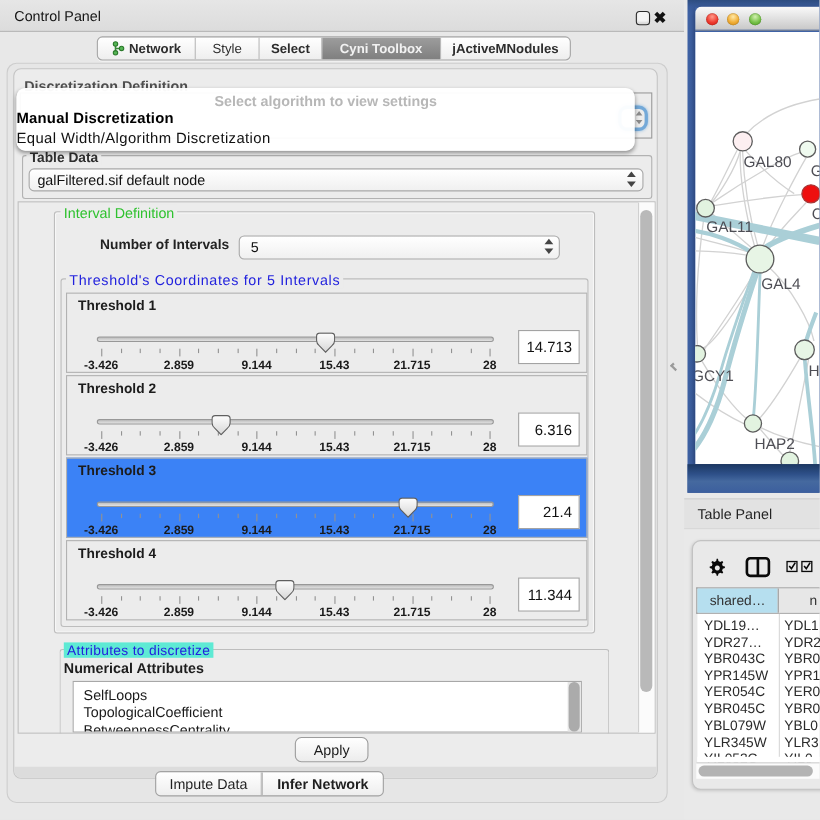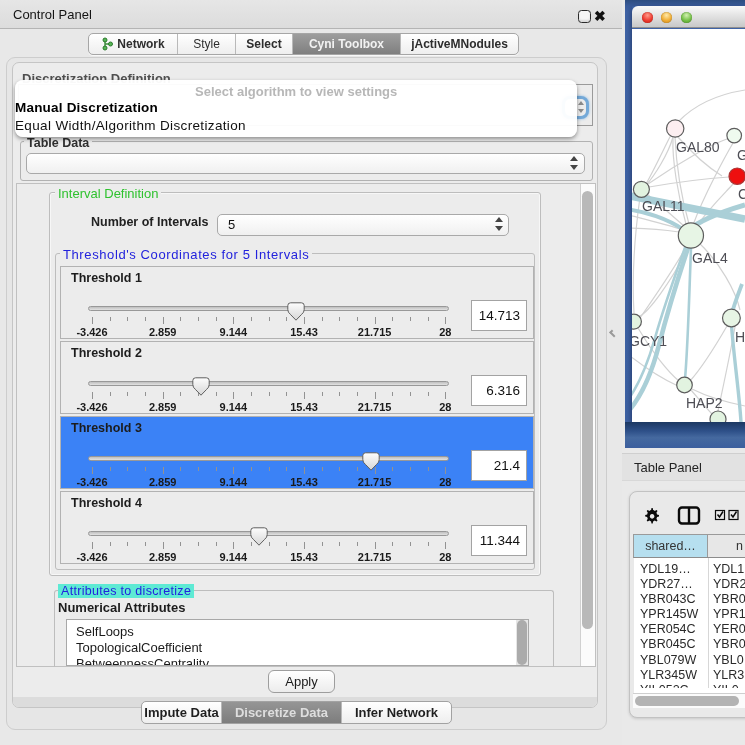--- a/index.html
+++ b/index.html
@@ -41,20 +41,21 @@
 
 <div class="abs b" style="left:22px;top:71px;font-size:13px;color:#4f4f4f;">Discretization Definition</div>
 <div class="abs" style="left:18px;top:84px;width:575px;height:42px;border:1px solid #9a9a9a;"></div>
 <div class="abs" style="left:562px;top:96px;width:27px;height:23px;border:3px solid #74a9d8;border-radius:8px;box-shadow:0 0 3px #8ab8e0;background:#ececec;"></div>
 <div class="abs" style="left:578px;top:101px;width:0;height:0;border-left:3.5px solid transparent;border-right:3.5px solid transparent;border-bottom:4.5px solid #8a8a8a;"></div>
 <div class="abs" style="left:578px;top:109px;width:0;height:0;border-left:3.5px solid transparent;border-right:3.5px solid transparent;border-top:4.5px solid #8a8a8a;"></div>
 
 <div class="abs" style="left:20px;top:141px;width:573px;height:40px;border:1px solid #b2b2b2;border-radius:3px;"></div>
 <div class="abs b" style="left:24px;top:136px;font-size:12.5px;color:#2f2f2f;background:#ececec;padding:0 3px;">Table Data</div>
 <div class="abs" style="left:26px;top:153px;width:559px;height:21px;background:linear-gradient(#ffffff,#f0f0f0);border:1px solid #a9a9a9;border-radius:5px;"></div>
+<div class="abs" style="left:34px;top:156px;font-size:13px;color:#111;">galFiltered.sif default node</div>
 <div class="abs" style="left:570px;top:156px;width:0;height:0;border-left:4px solid transparent;border-right:4px solid transparent;border-bottom:5px solid #444;"></div>
 <div class="abs" style="left:570px;top:165px;width:0;height:0;border-left:4px solid transparent;border-right:4px solid transparent;border-top:5px solid #444;"></div>
 
 <div class="abs" style="left:16px;top:183px;width:580px;height:484px;border:1px solid #c0c0c0;background:#ececec;"></div>
 
 <div class="abs" style="left:580px;top:184px;width:15px;height:482px;background:#fbfbfb;border-left:1px solid #d0d0d0;"></div>
 <div class="abs" style="left:582px;top:191px;width:11px;height:438px;background:#b9b9b9;border-radius:6px;"></div>
 
 <div class="abs" style="left:49px;top:192px;width:492px;height:384px;border:1px solid #bdbdbd;border-radius:3px;box-shadow:inset 0 0 0 1px rgba(255,255,255,.6);"></div>
 <div class="abs" style="left:55px;top:186px;font-size:13px;color:#2fc22f;background:#ececec;padding:0 3px;">Interval Definition</div>
@@ -239,22 +240,21 @@
 <div class="abs b" style="left:58px;top:600px;font-size:13px;color:#1d1d1d;">Numerical Attributes</div>
 <div class="abs" style="left:66px;top:619px;width:463px;height:47px;background:#ffffff;border:1px solid #a8a8a8;overflow:hidden;">
   <div style="font-size:13px;color:#1a1a1a;padding:4px 0 0 9px;line-height:16px;">SelfLoops<br>TopologicalCoefficient<br>BetweennessCentrality</div>
 </div>
 <div class="abs" style="left:516px;top:620px;width:12px;height:45px;background:#e6e6e6;"></div>
 <div class="abs" style="left:517px;top:620px;width:10px;height:45px;background:#ababab;border-radius:5px;"></div>
 
 <div class="abs" style="left:268px;top:670px;width:67px;height:23px;background:linear-gradient(#ffffff,#ececec);border:1px solid #9d9d9d;border-radius:6px;text-align:center;line-height:21px;font-size:13px;color:#1a1a1a;">Apply</div>
 
 <div class="abs" style="left:141px;top:701px;height:23px;display:flex;border:1px solid #a2a2a2;border-radius:5px;overflow:hidden;background:linear-gradient(#ffffff,#eeeeee);">
-  <div style="width:80px;display:flex;align-items:center;justify-content:center;border-right:1px solid #b9b9b9;font-size:13px;font-weight:bold;color:#1f1f1f;">Impute Data</div>
-  <div style="width:119px;display:flex;align-items:center;justify-content:center;font-size:13px;font-weight:bold;color:#dedede;background:linear-gradient(#959595,#7d7d7d);">Discretize Data</div>
+  <div style="width:96px;display:flex;align-items:center;justify-content:center;border-right:1px solid #b9b9b9;font-size:13px;font-weight:normal;color:#1f1f1f;">Impute Data</div>
   <div style="width:110px;display:flex;align-items:center;justify-content:center;border-left:1px solid #b9b9b9;font-size:13px;font-weight:bold;color:#1f1f1f;">Infer Network</div>
 </div>
 
 <div class="abs" style="left:611px;top:330px;width:4px;height:7px;border-left:2px solid #9a9a9a;border-top:2px solid #9a9a9a;transform:rotate(-45deg);"></div>
 
 <div class="abs" style="left:15px;top:80px;width:562px;height:57px;background:rgba(255,255,255,0.96);border-radius:8px;box-shadow:0 2px 4px rgba(0,0,0,0.4);z-index:30;"></div>
 <div class="abs b" style="left:195px;top:84px;font-size:13px;color:#b7b7b7;z-index:31;">Select algorithm to view settings</div>
 <div class="abs b" style="left:15px;top:100px;font-size:13.5px;letter-spacing:0.2px;color:#000;z-index:31;">Manual Discretization</div>
 <div class="abs" style="left:15px;top:118px;font-size:13.5px;letter-spacing:0.35px;color:#101010;z-index:31;">Equal Width/Algorithm Discretization</div>
 

